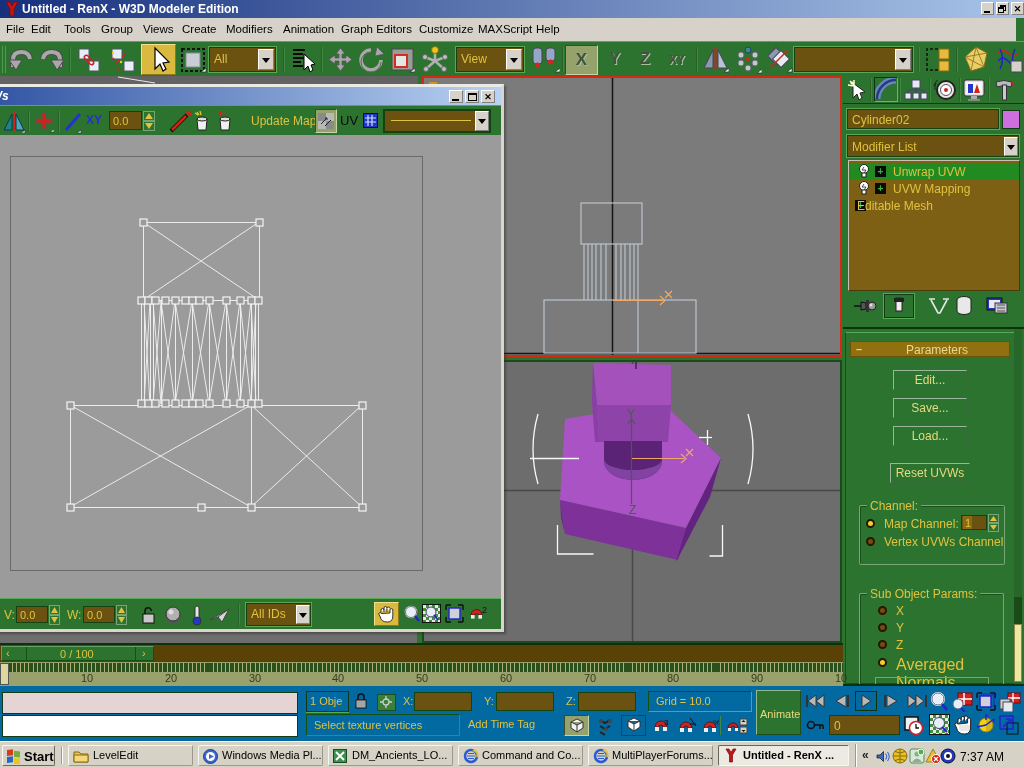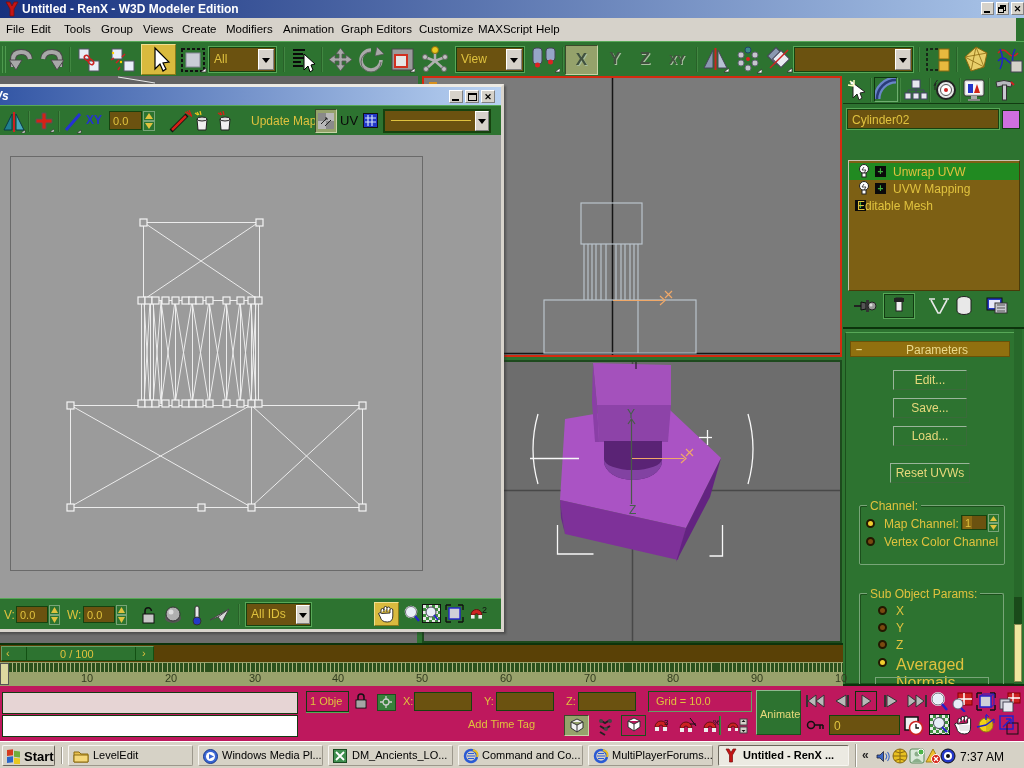--- a/index.html
+++ b/index.html
@@ -315,20 +315,28 @@
       <rect x="10.5" y="7" width="4" height="15" fill="#c8c8d0" stroke="#333"></rect>
       <path d="M19 4 l3 3" stroke="#c22" stroke-width="2"></path>
     </svg>
   </div>
 
   <div class="abs field" style="left:4px;top:33px;width:152px;height:20px;box-shadow:0 0 0 1px #57a857;">
       <span class="abs" style="left:4px;top:3px;font-size:12px;">Cylinder02</span>
     </div>
   <div class="abs" style="left:159px;top:34px;width:18px;height:19px;background:#cf6fdf;border:1px solid #123b12;"></div>
 
+  <div class="abs field" style="left:4px;top:59px;width:172px;height:22px;box-shadow:0 0 0 1px #57a857;">
+    <span class="abs" style="left:4px;top:4px;font-size:12px;">Modifier List</span>
+    <div class="wbtn" style="left:156px;top:1px;width:14px;height:19px;">
+        <svg width="12" height="17">
+          <path d="M2 7 L10 7 L6 12 Z" fill="#000"></path>
+        </svg>
+      </div>
+  </div>
 
   <div class="abs" style="left:5px;top:84px;width:172px;height:131px;background:#7d6014;border:1px solid #c8c2b0;border-right-color:#4a3a08;border-bottom-color:#4a3a08;">
     <div class="abs" style="left:0;top:2px;width:170px;height:17px;background:#218a21;">
       <svg class="abs" style="left:8px;top:1px;" width="14" height="15">
           <circle cx="7" cy="5" r="4.5" fill="#fff" stroke="#222"></circle>
           <rect x="5" y="9" width="4" height="4" fill="#fff" stroke="#222"></rect>
           <path d="M7 3 l-2 3 h4 l-2 3" stroke="#222" fill="none" stroke-width="0.8"></path>
         </svg>
       <div class="abs" style="left:26px;top:3px;width:11px;height:11px;background:#0a0a0a;color:#3fae3f;font-size:10px;line-height:11px;text-align:center;font-weight:bold;">+</div>
       <span class="abs yel" style="left:44px;top:2px;font-size:12px;">Unwrap UVW</span>
@@ -399,21 +407,21 @@
         <svg width="9" height="7">
           <path d="M4.5 1 L8 6 L1 6 Z" fill="#e0c23e"></path>
         </svg>
       </div>
     <div class="abs" style="left:142px;top:190px;width:11px;height:9px;background:#2d7330;border:1px solid #78a578;">
         <svg width="9" height="7">
           <path d="M4.5 6 L8 1 L1 1 Z" fill="#e0c23e"></path>
         </svg>
       </div>
     <div class="abs" style="left:20px;top:204px;width:9px;height:9px;border-radius:50%;background:#7a4a10;border:2px solid #241800;"></div>
-    <span class="abs yel" style="left:38px;top:202px;font-size:12px;">Vertex Color Channel</span>
+    <span class="abs yel" style="left:38px;top:202px;font-size:12px;">Vertex UVWs Channel</span>
 
     <div class="abs" style="left:13px;top:260px;width:145px;height:93px;border:1px solid #78a578;border-radius:2px;box-shadow:1px 1px 0 #1c4f1c inset;border-bottom:none;"></div>
     <span class="abs yel" style="left:21px;top:254px;background:#2d7330;padding:0 3px;font-size:12px;">Sub Object Params:</span>
     <div class="abs" style="left:32px;top:273px;width:9px;height:9px;border-radius:50%;background:#7a4a10;border:2px solid #241800;"></div>
     <span class="abs yel" style="left:50px;top:271px;font-size:12px;">X</span>
     <div class="abs" style="left:32px;top:290px;width:9px;height:9px;border-radius:50%;background:#7a4a10;border:2px solid #241800;"></div>
     <span class="abs yel" style="left:50px;top:288px;font-size:12px;">Y</span>
     <div class="abs" style="left:32px;top:307px;width:9px;height:9px;border-radius:50%;background:#7a4a10;border:2px solid #241800;"></div>
     <span class="abs yel" style="left:50px;top:305px;font-size:12px;">Z</span>
     <div class="abs" style="left:32px;top:325px;width:9px;height:9px;border-radius:50%;background:#f2ce2e;border:2px solid #241800;"></div>
@@ -446,21 +454,21 @@
     <span class="abs" style="left:332px;top:10px;">40</span>
   <span class="abs" style="left:416px;top:10px;">50</span>
     <span class="abs" style="left:500px;top:10px;">60</span>
   <span class="abs" style="left:584px;top:10px;">70</span>
     <span class="abs" style="left:667px;top:10px;">80</span>
   <span class="abs" style="left:751px;top:10px;">90</span>
     <span class="abs" style="left:835px;top:10px;">10</span>
   <div class="abs" style="left:0;top:1px;width:9px;height:22px;background:#ddd8a0;border:1px solid #555;"></div>
 </div>
 
-<div class="abs" style="left:0;top:686px;width:1024px;height:55px;background:#be185d;font-size:11px;">
+<div class="abs" style="left:0;top:686px;width:1024px;height:55px;background:#0369a1;font-size:11px;">
   <div class="abs" style="left:2px;top:6px;width:296px;height:22px;background:#e6d4d4;border:1px solid #123b12;"></div>
   <div class="abs" style="left:2px;top:29px;width:296px;height:22px;background:#fff;border:1px solid #123b12;"></div>
 
   <div class="abs" style="left:306px;top:5px;width:43px;height:21px;border:1px solid #123b12;box-shadow:0 1px 0 #57a857;">
       <span class="abs yel" style="left:3px;top:3px;">1 Obje</span>
     </div>
   <svg class="abs" style="left:353px;top:6px;" width="16" height="18">
       <rect x="3" y="8" width="10" height="8" fill="#c8c8c8" stroke="#111"></rect>
       <path d="M5 8 V5 a3 3 0 0 1 6 0 V8" fill="none" stroke="#111" stroke-width="1.5"></path>
       <path d="M4 10 h8 M4 12 h8 M4 14 h8" stroke="#666" stroke-width="0.7"></path>
@@ -522,20 +530,23 @@
       <rect x="5" y="5" width="11" height="11" fill="#d0d0d8" stroke="#22c" stroke-width="1.5"></rect>
       <path d="M5 5 l3 -2 l11 0 l-3 2 M16 16 l3 -2 l0 -11" fill="none" stroke="#22c"></path>
     </svg>
   <svg class="abs" style="left:998px;top:5px;" width="24" height="21">
       <rect x="10" y="2" width="12" height="10" fill="#c22" stroke="#800"></rect>
       <path d="M15 2 v10 M10 7 h12" stroke="#fff" stroke-width="1.3"></path>
       <rect x="2" y="8" width="10" height="10" fill="#d0d0d8" stroke="#445"></rect>
       <rect x="5" y="11" width="10" height="10" fill="#e8e8f0" stroke="#445"></rect>
     </svg>
 
+  <div class="abs" style="left:306px;top:28px;width:154px;height:22px;border:1px solid #135013;border-bottom-color:#3f8f3f;border-right-color:#3f8f3f;">
+      <span class="abs yel" style="left:7px;top:4px;">Select texture vertices</span>
+    </div>
   <div class="abs" style="left:461px;top:28px;width:100px;height:22px;">
       <span class="abs yel" style="left:7px;top:4px;">Add Time Tag</span>
     </div>
   <div class="abs" style="left:564px;top:29px;width:25px;height:21px;background:#95a26b;border:1px solid #3a4a2a;border-bottom-color:#c8d4a8;border-right-color:#c8d4a8;">
     <svg width="23" height="19">
         <path d="M6 6 L12 3 L18 6 L18 12 L12 16 L6 12 Z M6 6 L12 9 L18 6 M12 9 L12 16" fill="#f0f0f0" stroke="#333"></path>
       </svg>
   </div>
   <svg class="abs" style="left:595px;top:30px;" width="22" height="20">
       <path d="M5 4 l5 3 l5 -3 M5 10 l5 3 l5 -3 M5 16 l5 3" stroke="#222" stroke-width="2" fill="none"></path>

